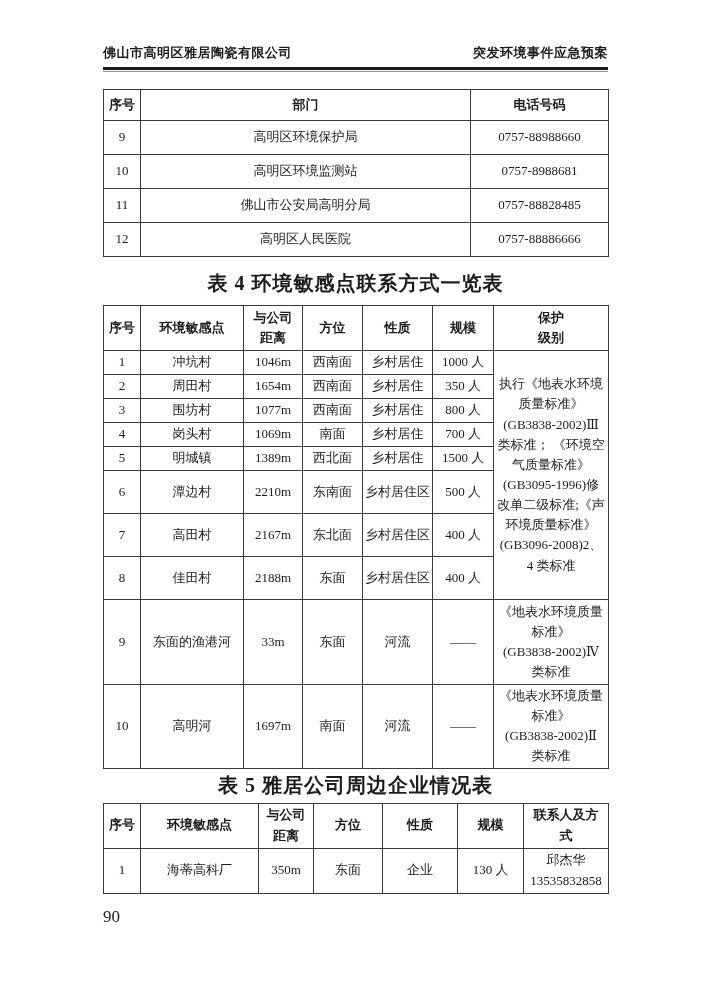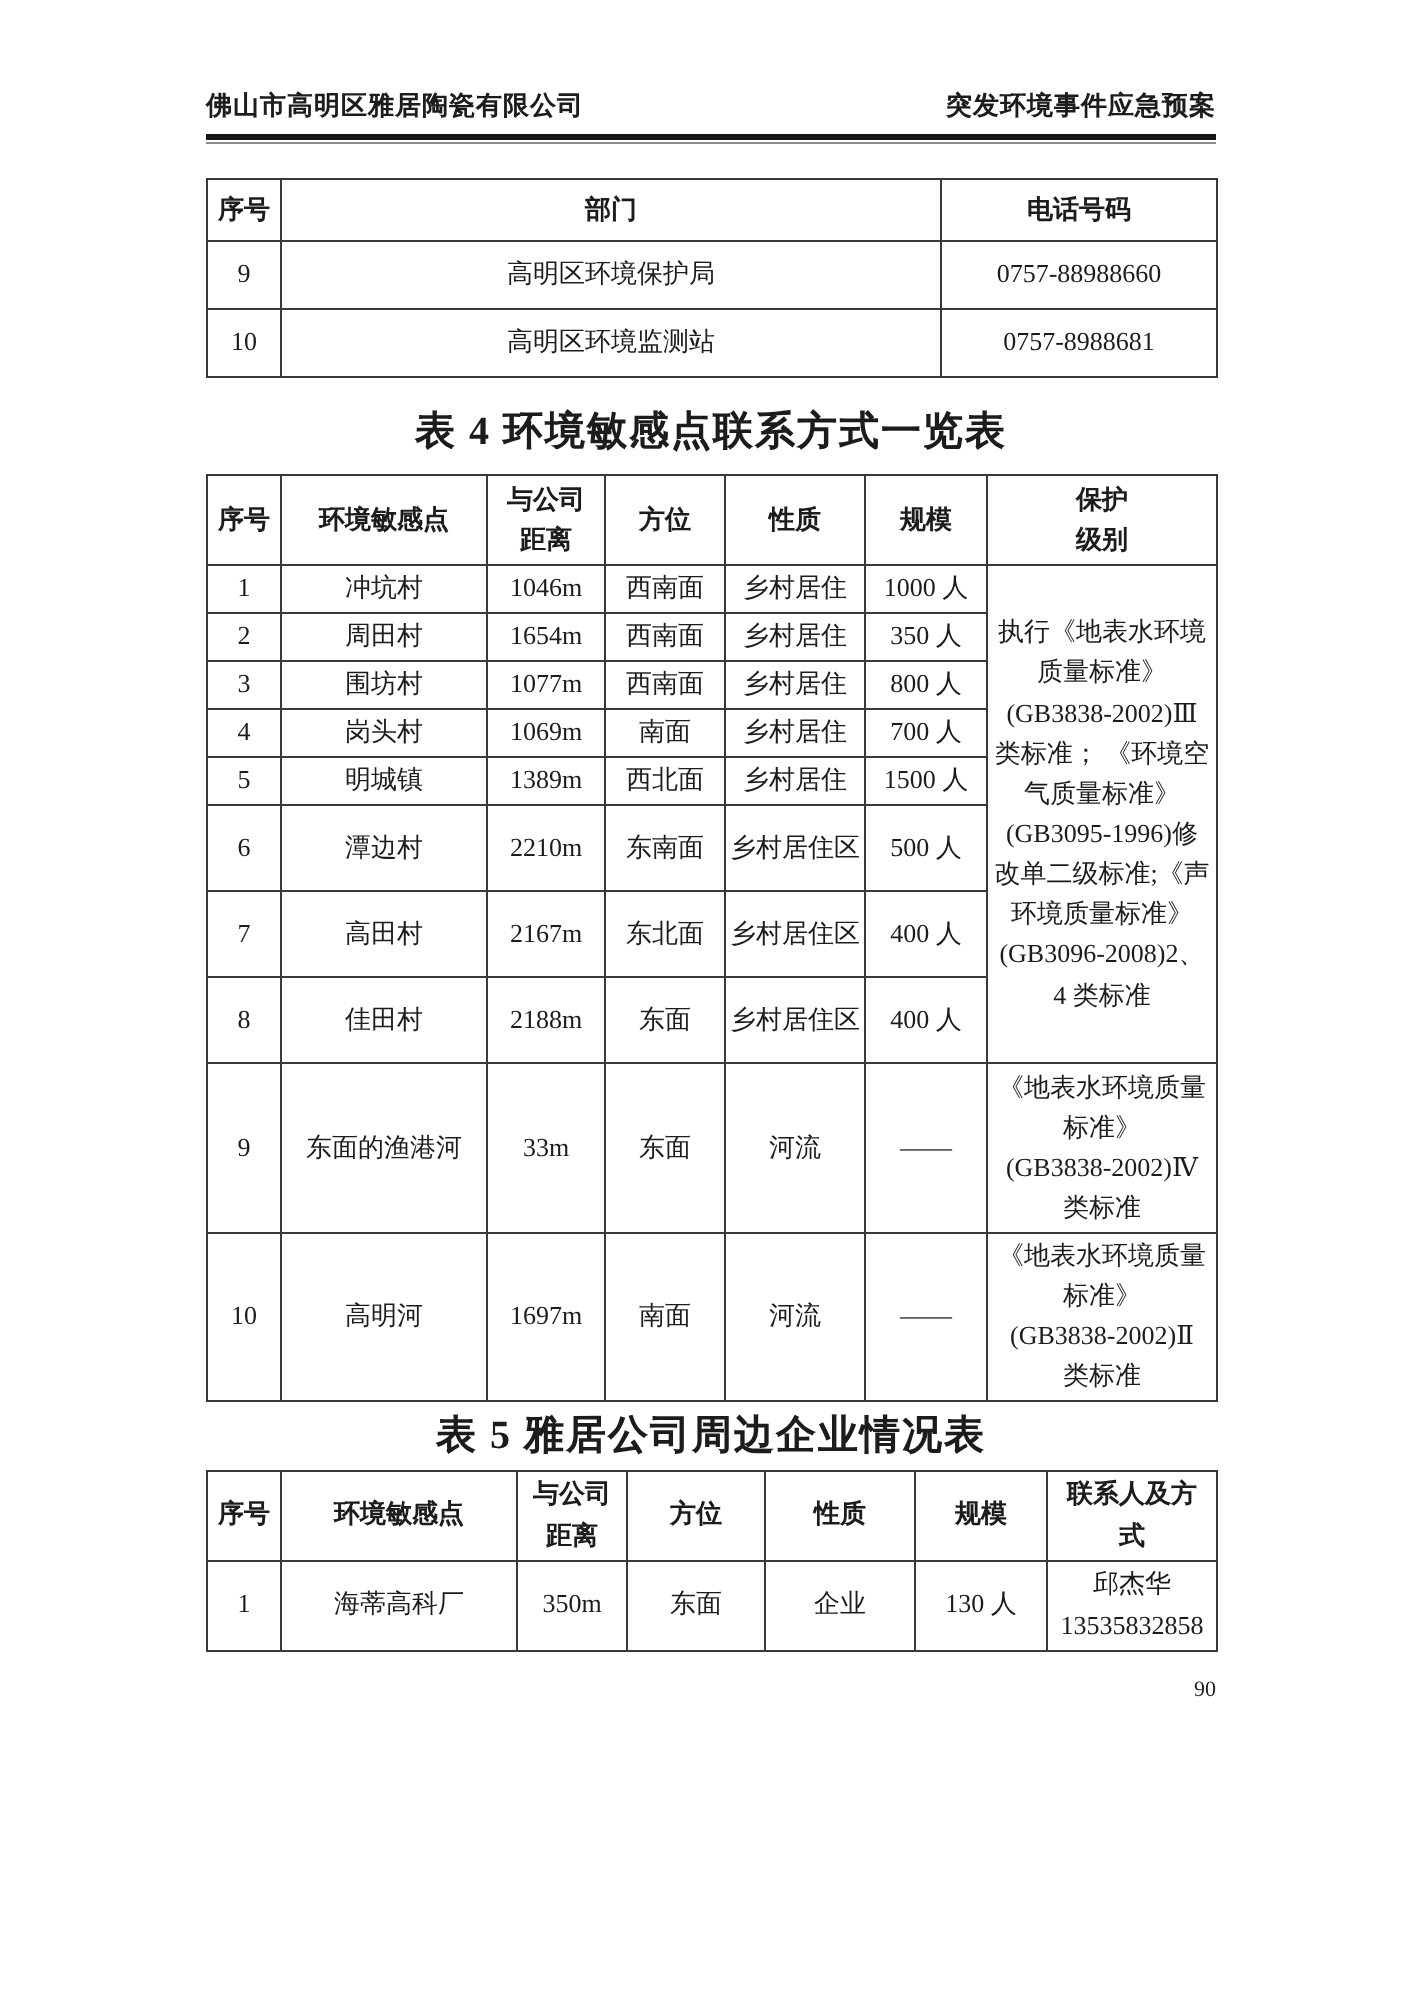--- a/index.html
+++ b/index.html
@@ -65,22 +65,22 @@
 
   .t-biz tr.hdr { height: 45px; }
   .t-biz tr.row { height: 45px; }
 
   .pre { white-space: pre-line; }
   .prot-main { line-height: 25px; font-size: 13px; }
   .prot-sub  { line-height: 21px; font-size: 13px; }
 
   .page-footer {
     margin-top: 13px;
-    text-align: right;
-    font-size: 11px;
+    text-align: left;
+    font-size: 17px;
     color: #222;
   }
 </style>
 </head>
 <body>
 
 <div class="page">
   <div class="content">
 
     <div class="doc-header">
@@ -106,20 +106,30 @@
       <tbody>
         <tr class="row">
           <td>9</td>
           <td>高明区环境保护局</td>
           <td>0757-88988660</td>
         </tr>
         <tr class="row">
           <td>10</td>
           <td>高明区环境监测站</td>
           <td>0757-8988681</td>
+        </tr>
+        <tr class="row">
+          <td>11</td>
+          <td>佛山市公安局高明分局</td>
+          <td>0757-88828485</td>
+        </tr>
+        <tr class="row">
+          <td>12</td>
+          <td>高明区人民医院</td>
+          <td>0757-88886666</td>
         </tr>
       </tbody>
     </table>
 
     <div class="tbl-title title4">表 4 环境敏感点联系方式一览表</div>
 
     <table class="tbl t-sense">
       <colgroup>
         <col style="width:37px">
           <col style="width:103px">

